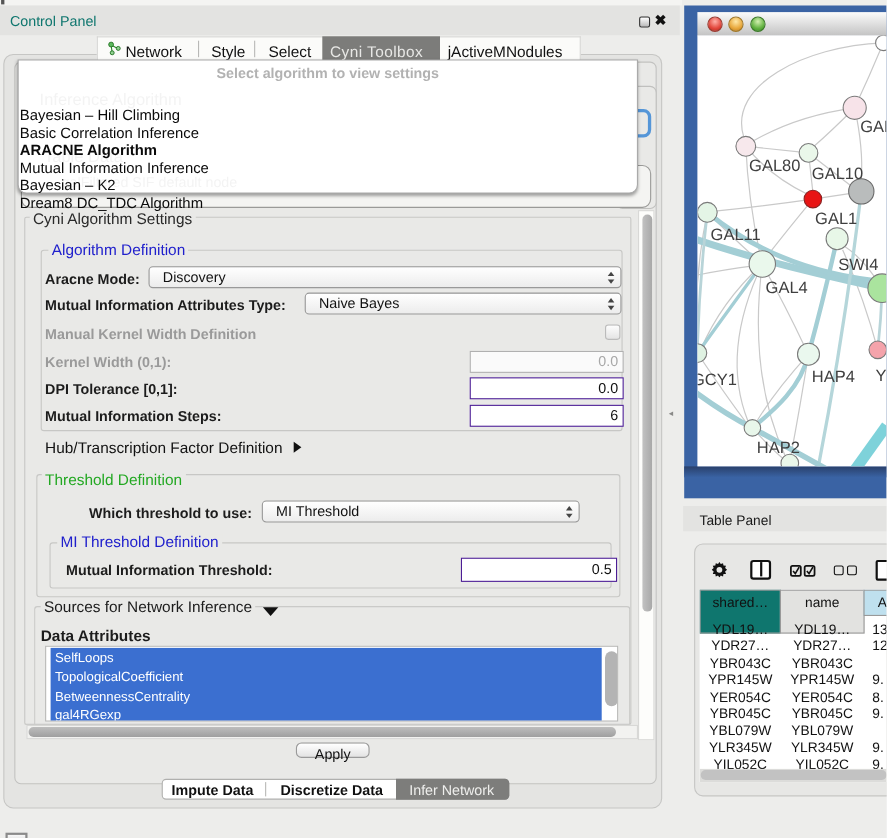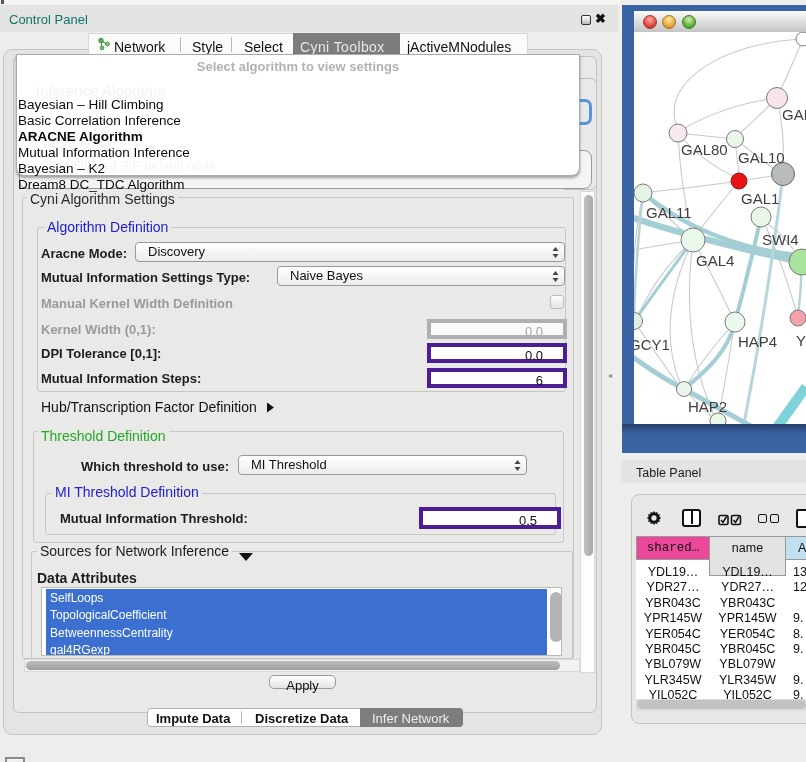--- a/index.html
+++ b/index.html
@@ -4,22 +4,22 @@
 <style>
   html,body{margin:0;padding:0;}
   #root{position:relative;width:806px;height:762px;background:#ededeb;overflow:hidden;
         font-family:"Liberation Sans",sans-serif;}
   .abs{position:absolute;}
   .lbl{position:absolute;font-size:13px;font-weight:bold;color:#1c1c1c;white-space:nowrap;}
   .combo{position:absolute;border:1px solid #999;border-radius:4px;
          background:linear-gradient(#ffffff,#ececec);box-sizing:border-box;
          font-size:13px;color:#111;white-space:nowrap;}
   .combo .ar{position:absolute;right:4px;top:2px;}
-  .field{position:absolute;border:4px solid #4c1d95;background:#fff;box-sizing:border-box;
-         font-size:13px;color:#111;text-align:right;padding-right:20px;}
+  .field{position:absolute;border:1px solid #4c1d95;background:#fff;box-sizing:border-box;
+         font-size:13px;color:#111;text-align:right;padding-right:4px;}
   .grp{position:absolute;border:1px solid #c7c7c5;border-radius:3px;box-sizing:border-box;}
   .gt{position:absolute;font-size:14px;white-space:nowrap;background:#e9e9e7;padding:0 3px;line-height:13px;}
 </style>
 </head>
 <body>
 <div id="root">
 
   <div class="abs" style="left:0;top:0;width:620px;height:5px;background:#f4f4f2;"></div>
   <div class="abs" style="left:1px;top:0;width:3px;height:4px;background:#555;"></div>
   <div class="abs" style="left:0;top:5px;width:618px;height:27px;background:#e3e3e1;"></div>
@@ -81,21 +81,21 @@
   <div class="grp" style="left:37px;top:227px;width:529px;height:165px;"></div>
   <div class="gt" style="left:44px;top:221px;color:#2020cc;">Algorithm Definition</div>
 
   <div class="lbl" style="left:41px;top:246px;">Aracne Mode:</div>
   <div class="combo" style="left:135px;top:242px;width:430px;height:20px;line-height:18px;padding-left:12px;">Discovery
     <span class="ar"><svg width="9" height="15">
           <path d="M4.5 2 L7.5 6 L1.5 6 Z" fill="#444"></path>
           <path d="M4.5 13 L7.5 9 L1.5 9 Z" fill="#444"></path>
         </svg></span>
   </div>
-  <div class="lbl" style="left:41px;top:270px;">Mutual Information Settings Type:</div>
+  <div class="lbl" style="left:41px;top:270px;">Mutual Information Attributes Type:</div>
   <div class="combo" style="left:277px;top:266px;width:288px;height:20px;line-height:18px;padding-left:12px;">Naive Bayes
     <span class="ar"><svg width="9" height="15">
           <path d="M4.5 2 L7.5 6 L1.5 6 Z" fill="#444"></path>
           <path d="M4.5 13 L7.5 9 L1.5 9 Z" fill="#444"></path>
         </svg></span>
   </div>
 
   <div class="lbl" style="left:41px;top:296px;color:#9a9a9a;">Manual Kernel Width Definition</div>
   <div class="abs" style="left:550px;top:295px;width:14px;height:14px;border:1px solid #bbb;border-radius:3px;background:linear-gradient(#fdfdfd,#e4e4e4);box-sizing:border-box;"></div>
 
@@ -262,21 +262,21 @@
           <path d="M3 6 L5 8.5 L8.5 2.5" stroke-width="1.5"></path>
           <path d="M15.5 6 L17.5 8.5 L21 2.5" stroke-width="1.5"></path>
         </g>
       </svg></div>
   <div class="abs" style="left:758px;top:514px;width:9px;height:9px;border:1.4px solid #111;border-radius:2px;box-sizing:border-box;"></div>
   <div class="abs" style="left:770px;top:514px;width:9px;height:9px;border:1.4px solid #111;border-radius:2px;box-sizing:border-box;"></div>
   <div class="abs" style="left:796px;top:509px;width:14px;height:19px;border:2.5px solid #111;border-radius:2px;background:#fff;box-sizing:border-box;"></div>
 
   <div class="abs" style="left:636px;top:536px;width:170px;height:175px;background:#fff;overflow:hidden;font-size:12.5px;color:#111;">
 
-    <div style="position:absolute;left:0;top:0;width:74px;height:24px;background:#ec4899;border:1px solid #999;box-sizing:border-box;text-align:center;line-height:22px;font-family:Liberation Mono, monospace;">shared…</div>
+    <div style="position:absolute;left:0;top:0;width:74px;height:40px;background:#0f766e;border:1px solid #999;box-sizing:border-box;text-align:center;line-height:22px;">shared…</div>
     <div style="position:absolute;left:73px;top:0;width:77px;height:40px;background:#e2e2e0;border:1px solid #999;box-sizing:border-box;text-align:center;line-height:22px;">name</div>
     <div style="position:absolute;left:149px;top:0;width:60px;height:24px;background:#bfe0ee;border:1px solid #999;box-sizing:border-box;line-height:22px;padding-left:12px;">A</div>
 
     <div style="position:absolute;left:0;top:29px;width:74px;line-height:15.4px;text-align:center;">
       YDL19…<br>YDR27…<br>YBR043C<br>YPR145W<br>YER054C<br>YBR045C<br>YBL079W<br>YLR345W<br>YIL052C
     </div>
     <div style="position:absolute;left:73px;top:29px;width:77px;line-height:15.4px;text-align:center;">
       YDL19…<br>YDR27…<br>YBR043C<br>YPR145W<br>YER054C<br>YBR045C<br>YBL079W<br>YLR345W<br>YIL052C
     </div>
     <div style="position:absolute;left:157px;top:29px;width:60px;line-height:15.4px;">

